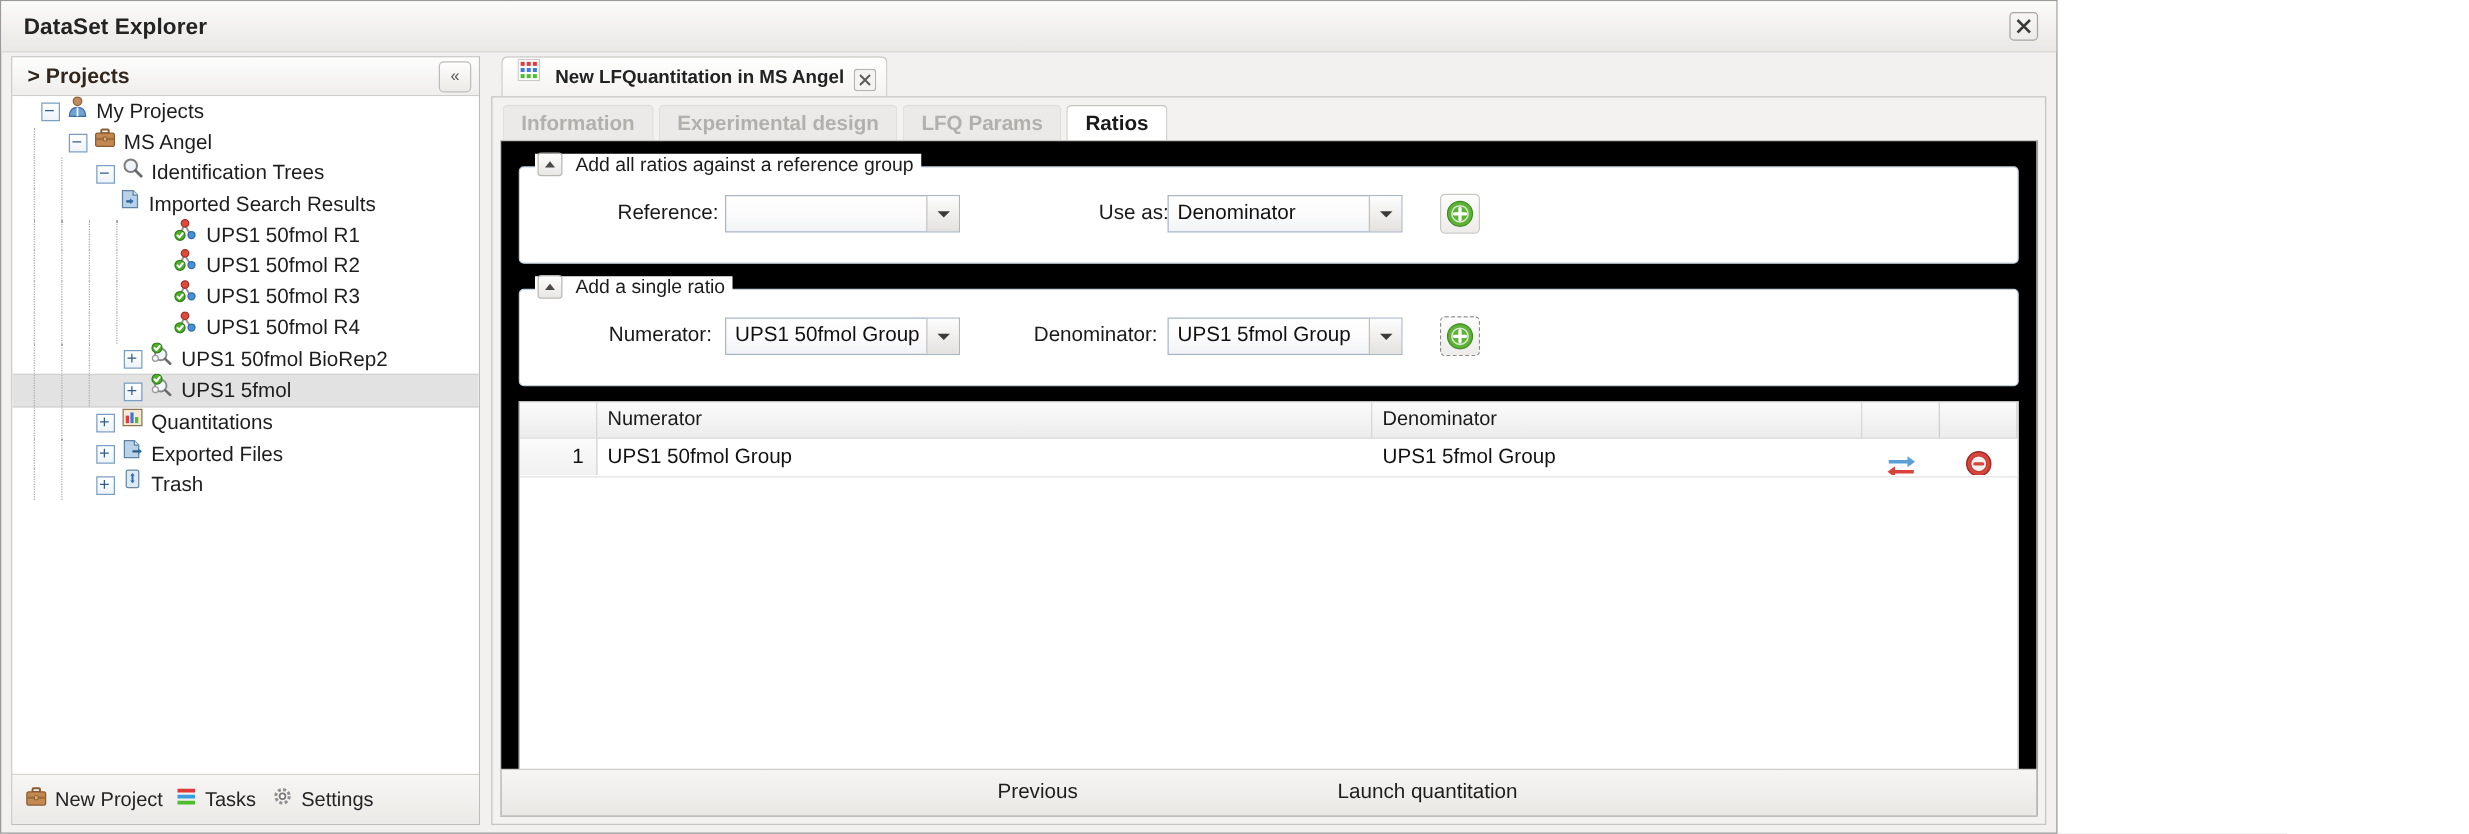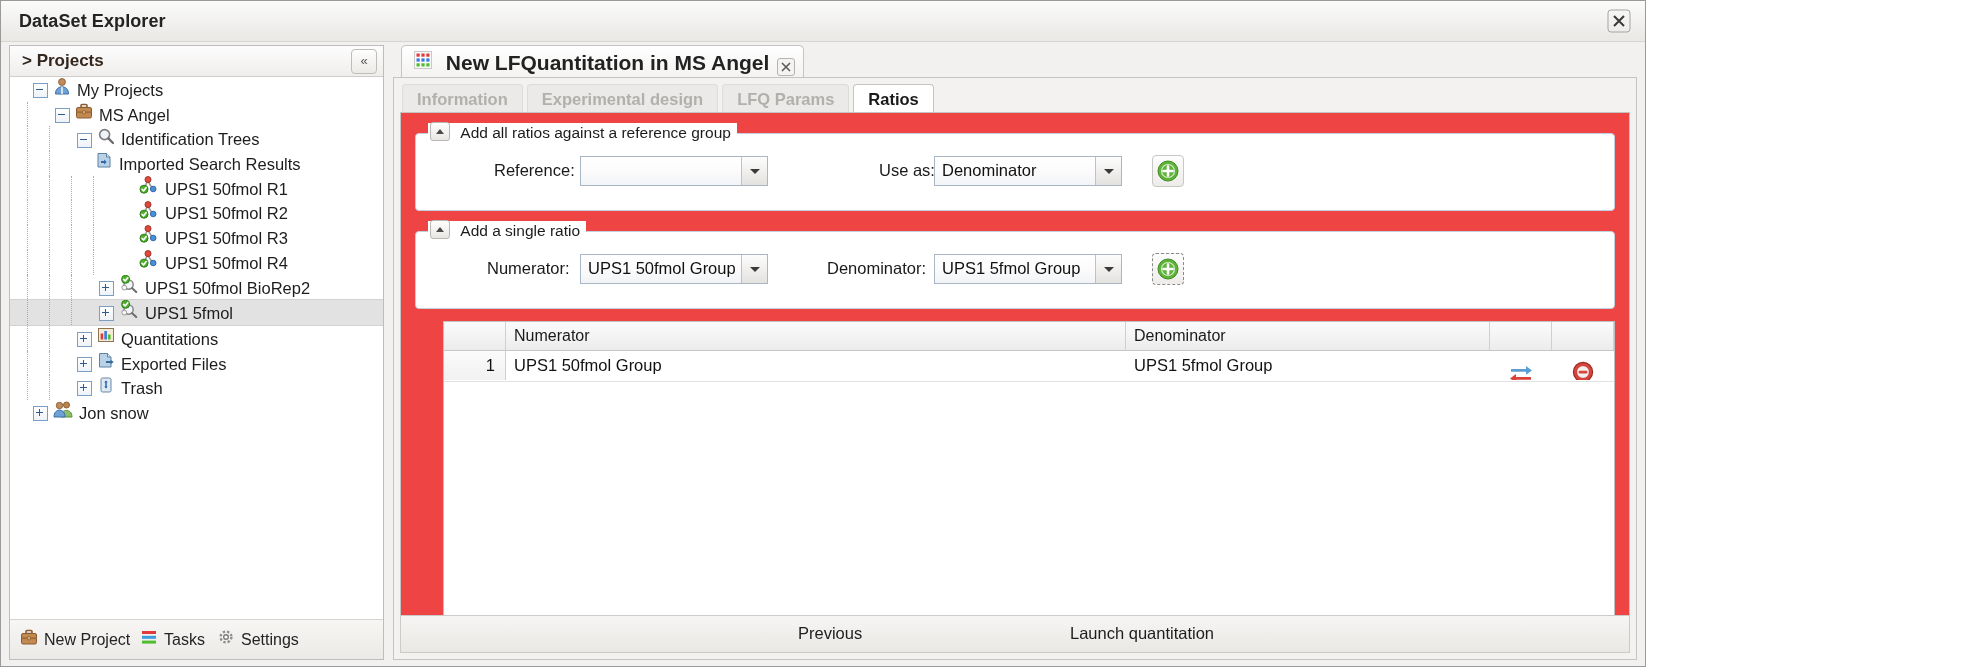--- a/index.html
+++ b/index.html
@@ -193,21 +193,21 @@
     position: absolute;
     left: 8px;
     top: 0;
     height: 32px;
     padding: 0 34px 0 12px;
     background: linear-gradient(to bottom,#ffffff,#f3f2f0);
     border: 1px solid #c6c4c0;
     border-bottom: none;
     border-radius: 5px 5px 0 0;
     line-height: 32px;
-    font-size: 21px;
+    font-size: 15px;
     font-weight: bold;
     color: #222;
     white-space: nowrap;
     cursor: pointer;
   }
   .doctab .grid-ico { display:inline-block; vertical-align: middle; margin-right: 8px; position:relative; top:-1px;}
   .doctab .dt-label { vertical-align: middle; }
   .doctab .dt-close {
     position: absolute;
     right: 8px;
@@ -255,21 +255,21 @@
     background: #ffffff;
     border: 1px solid #c6c4c0;
     border-bottom: 1px solid #ffffff;
   }
   .tabbody {
     position: absolute;
     left: 6px;
     right: 6px;
     top: 34px;
     bottom: 6px;
-    background: #ef4444;
+    background: #000000;
     border: 1px solid #c6c4c0;
     box-sizing: border-box;
   }
 
   
   .group {
     position: absolute;
     box-sizing: border-box;
     border: 1px solid #c3d0de;
     border-radius: 4px;
@@ -541,26 +541,20 @@
                 <path d="M10.5 2.5 V6 H14" fill="#dceaf6" stroke="#5c82a5"></path>
                 <path d="M9 11 H15.5" stroke="#2f5c8b" stroke-width="1.8"></path>
                 <path d="M13.6 8.7 L16.6 11 L13.6 13.3 Z" fill="#2f6fb0"></path>
               </svg></span><span class="tlabel">Exported Files</span></div>
           <div class="tree-row"><span class="dotline" style="left: 17px;"></span><span class="dotline" style="left: 39px;"></span><span style="display: inline-block; width: 54px;"></span><span class="tw plus"></span><span class="ticon"><svg width="18" height="18" viewBox="0 0 18 18">
                 <rect x="4" y="2" width="10" height="14" rx="1.5" fill="#dfe9f2" stroke="#6a87a5"></rect>
                 <path d="M9 5 L9 12" stroke="#2f6fb0" stroke-width="1.6"></path>
                 <path d="M7.2 6.6 L9 4.6 L10.8 6.6 Z" fill="#2f6fb0"></path>
                 <path d="M7.2 10.4 L9 12.4 L10.8 10.4 Z" fill="#2f6fb0"></path>
               </svg></span><span class="tlabel">Trash</span></div>
-          <div class="tree-row"><span style="display: inline-block; width: 10px;"></span><span class="tw plus"></span><span class="ticon"><svg width="20" height="18" viewBox="0 0 20 18">
-                <circle cx="13.5" cy="5" r="3" fill="#b8854f" stroke="#8a5f32"></circle>
-                <path d="M8 17 C8 12.6 10.5 10.4 13.5 10.4 C16.5 10.4 19 12.6 19 17 Z" fill="#8bbf6a" stroke="#5a8c3d"></path>
-                <circle cx="6.5" cy="5.5" r="3.2" fill="#c08c5e" stroke="#8e6237"></circle>
-                <path d="M1 17 C1 12.4 3.6 10.1 6.5 10.1 C9.4 10.1 12 12.4 12 17 Z" fill="#6ea2d6" stroke="#3b6ea5"></path>
-              </svg></span><span class="tlabel">Jon snow</span></div>
         </div>
 
       <div class="explorer-footer" id="footer-container">
           <div class="foot-item" style="left: 10px;"><span class="fi"><svg width="18" height="18" viewBox="0 0 18 18">
                 <rect x="6" y="2.5" width="6" height="3" rx="1" fill="none" stroke="#8a5a30" stroke-width="1.6"></rect>
                 <rect x="1.5" y="5.5" width="15" height="10.5" rx="1.5" fill="#c28a50" stroke="#8a5a30"></rect>
                 <rect x="1.5" y="9.3" width="15" height="1.8" fill="#a06c39"></rect>
                 <rect x="7.6" y="8.6" width="2.8" height="3.2" rx="0.6" fill="#e0b07a" stroke="#8a5a30" stroke-width="0.8"></rect>
               </svg></span><span class="ft">New Project</span></div>
           <div class="foot-item" style="left: 130px;"><span class="fi"><svg width="18" height="18" viewBox="0 0 18 18">
@@ -658,21 +652,21 @@
 
             <div class="addbtn focus" style="left:736px; top:21px;">
               <svg width="22" height="22" viewBox="0 0 22 22">
                 <circle cx="11" cy="11" r="10" fill="#5eb238" stroke="#3f8e22"></circle>
                 <circle cx="11" cy="11" r="6.5" fill="none" stroke="#ffffff" stroke-width="1.2" opacity="0.75"></circle>
                 <path d="M11 6.5 V15.5 M6.5 11 H15.5" stroke="#ffffff" stroke-width="2.6" stroke-linecap="round"></path>
               </svg>
             </div>
           </div>
 
-          <div class="tablewrap" style="left:14px; top:208px; right:14px; bottom:14px;margin-left:28px;">
+          <div class="tablewrap" style="left:14px; top:208px; right:14px; bottom:14px;">
             <div class="thead" id="table-head">
                 <div class="th" style="width: 62px;"></div>
                 <div class="th" style="width: 620px;">Numerator</div>
                 <div class="th" style="width: auto; flex: 1 1 auto;">Denominator</div>
                 <div class="th" style="width: 62px;"></div>
                 <div class="th" style="width: 62px;"></div>
               </div>
             <div id="table-body">
                 <div class="trow">
                   <div class="td idx" style="width: 62px;">1</div>

